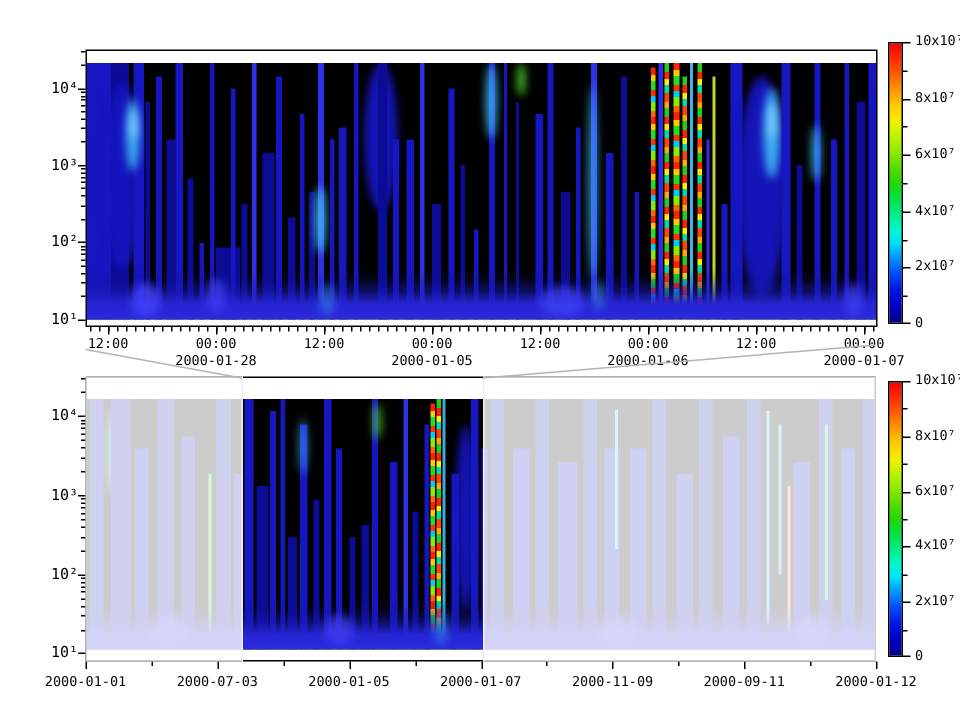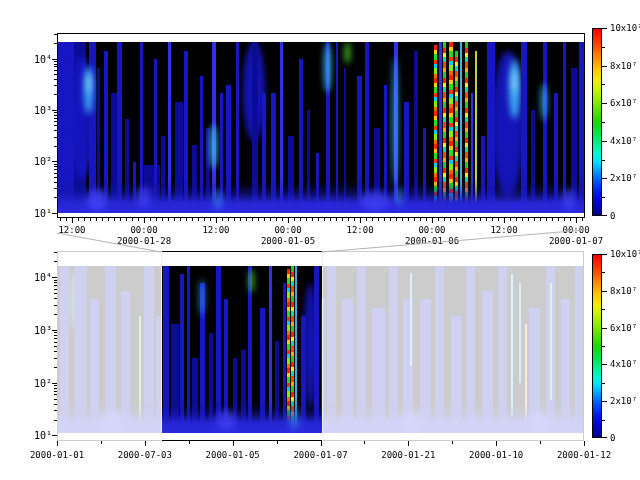--- a/index.html
+++ b/index.html
@@ -307,24 +307,24 @@
       <div class="tickx" style="left: 144.851px; top: 441px; height: 5px;"></div>
       <div class="xlabel" style="left: 144.851px; top: 450px;">2000-07-03</div>
       <div class="tickx" style="left: 188.75px; top: 441px; height: 3px;"></div>
       <div class="tickx" style="left: 232.649px; top: 441px; height: 5px;"></div>
       <div class="xlabel" style="left: 232.649px; top: 450px;">2000-01-05</div>
       <div class="tickx" style="left: 276.601px; top: 441px; height: 3px;"></div>
       <div class="tickx" style="left: 320.5px; top: 441px; height: 5px;"></div>
       <div class="xlabel" style="left: 320.5px; top: 450px;">2000-01-07</div>
       <div class="tickx" style="left: 364.399px; top: 441px; height: 3px;"></div>
       <div class="tickx" style="left: 408.351px; top: 441px; height: 5px;"></div>
-      <div class="xlabel" style="left: 408.351px; top: 450px;">2000-01-21</div>
+      <div class="xlabel" style="left: 408.351px; top: 450px;">2000-11-09</div>
       <div class="tickx" style="left: 452.25px; top: 441px; height: 3px;"></div>
       <div class="tickx" style="left: 496.149px; top: 441px; height: 5px;"></div>
-      <div class="xlabel" style="left: 496.149px; top: 450px;">2000-01-10</div>
+      <div class="xlabel" style="left: 496.149px; top: 450px;">2000-09-11</div>
       <div class="tickx" style="left: 540.101px; top: 441px; height: 3px;"></div>
       <div class="tickx" style="left: 584px; top: 441px; height: 5px;"></div>
       <div class="xlabel" style="left: 584px; top: 450px;">2000-01-12</div>
       <div class="ticky" style="left: 52px; top: 58.53px; width: 5px;"></div>
       <div class="ylabel" style="left: 22px; top: 53.53px;">10⁴</div>
       <div class="tickym" style="left: 54px; top: 43.0759px; width: 3px;"></div>
       <div class="tickym" style="left: 54px; top: 34.0358px; width: 3px;"></div>
       <div class="ticky" style="left: 52px; top: 109.867px; width: 5px;"></div>
       <div class="ylabel" style="left: 22px; top: 104.867px;">10³</div>
       <div class="tickym" style="left: 54px; top: 94.4134px; width: 3px;"></div>

